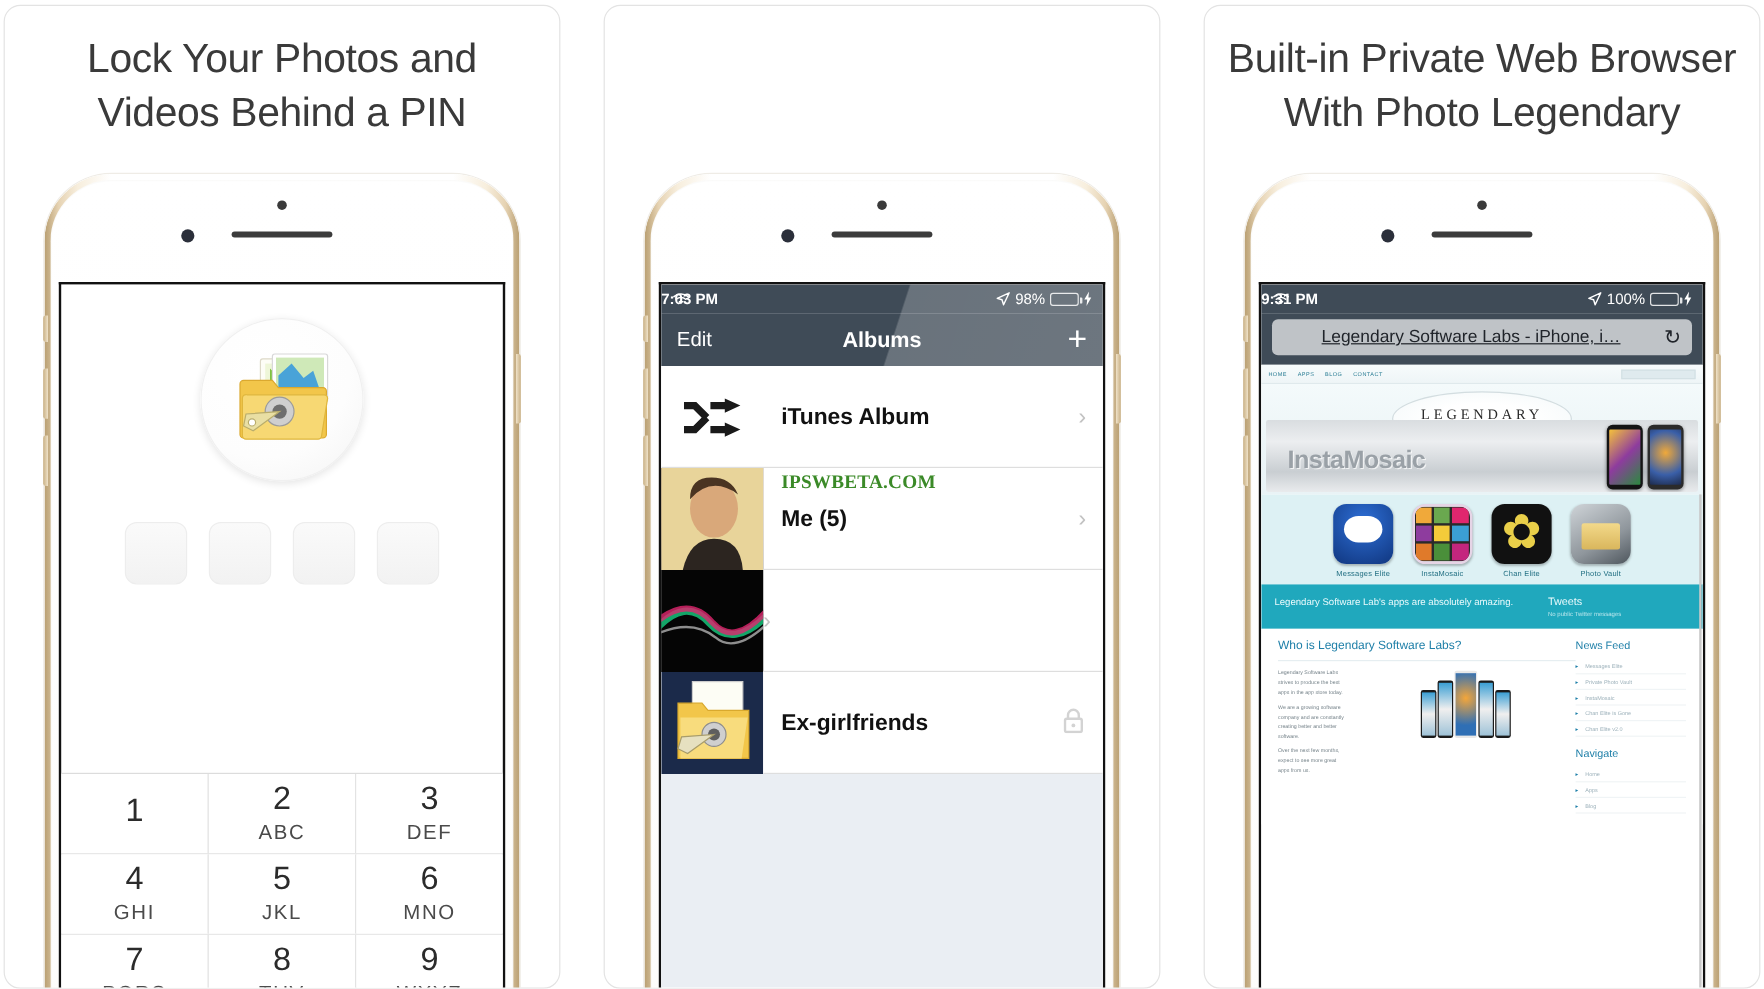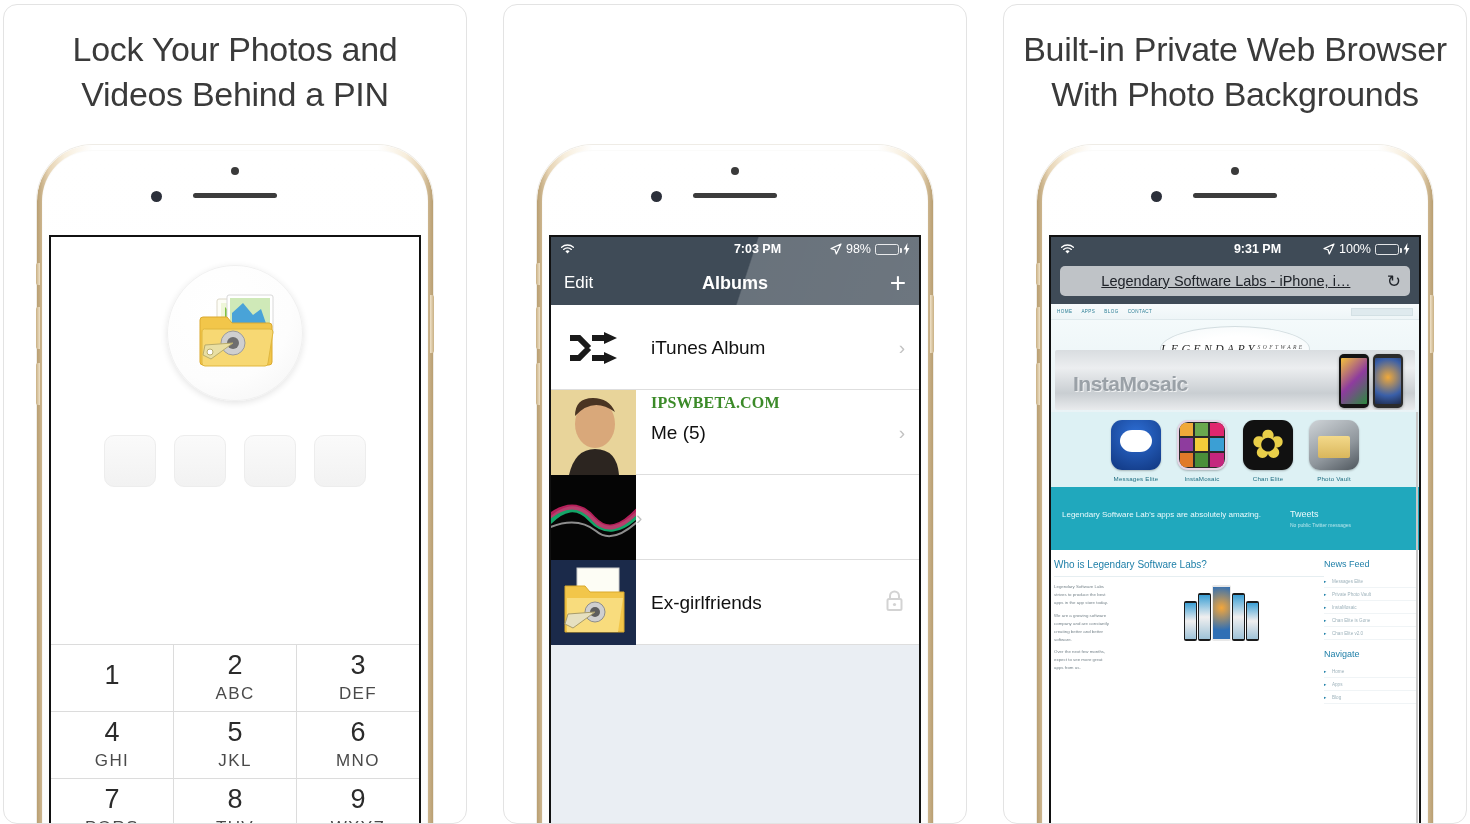--- a/index.html
+++ b/index.html
@@ -161,21 +161,21 @@
   .statusbar {
     height: 24px;
     display: flex; align-items: center;
     padding: 0 9px;
     color: #fff;
     font-size: 12.5px;
     position: relative;
     background: #3f4b57;
   }
   .sb-left  { display:flex; align-items:center; gap:5px; width:70px;}
-  .sb-time  { position:absolute; left:0; right:0; text-align:center; font-weight:700; font-size:12.5px;padding-left:45px;}
+  .sb-time  { position:absolute; left:0; right:0; text-align:left; font-weight:700; font-size:12.5px;}
   .sb-right { margin-left:auto; display:flex; align-items:center; gap:4px; position:relative; z-index:2;}
   .batt {
     width: 24px; height: 11px;
     border: 1px solid rgba(255,255,255,.85);
     border-radius: 2.5px; position: relative; padding: 1px;
   }
   .batt::after {
     content:""; position:absolute; right:-4px; top:3px;
     width:2px; height:5px; background: rgba(255,255,255,.85); border-radius:0 1px 1px 0;
   }
@@ -208,21 +208,21 @@
   .album-thumb {
     width: 85px; height: 85px; flex: 0 0 85px;
     background-size: cover; background-position: center;
   }
   .album-icon-cell {
     width: 85px; height: 85px; flex:0 0 85px;
     display:flex; align-items:center; justify-content:center;
   }
   .album-label {
     flex: 1; padding-left: 15px;
-    font-size: 19px; color: #111;
+    font-size: 19px; color: #111; font-weight: bold;
   }
   .album-sep {
     position:absolute; left:85px; right:0; bottom:0; height:1px; background:#dedede;
   }
   .album-row.first .album-sep { left: 0; }
   .chev { margin-right: 14px; color:#c2c2c2; font-size:19px; }
   .lock-glyph { margin-right: 16px; opacity:.22; }
   .watermark {
     position: absolute;
     left: 100px; top: 4px;
@@ -260,21 +260,21 @@
   .web-hero {
     height: 92px;
     background: linear-gradient(180deg,#f4fafb 0%, #eef6f8 42%, #e9f3f6 100%);
     position: relative;
   }
   .logo-oval {
     position:absolute; left:50%; transform:translateX(-50%); top:6px;
     width:150px; height:46px; border-radius:50%;
     border:1px solid #d3dde0;
     background: radial-gradient(ellipse at center, #ffffff 40%, #f2f8f9 100%);
-    display:flex; align-items:center; justify-content:center;font-style:italic;
+    display:flex; flex-direction:column; align-items:center; justify-content:center;
   }
   .logo-main { font-family:"Liberation Serif", serif; font-size:12px; letter-spacing:3.2px; color:#2a2a2a;}
   .logo-sub  { font-family:"Liberation Serif", serif; font-size:5.6px; letter-spacing:2.4px; color:#4a4a4a; margin-top:2px;}
   .hero-band {
     position:absolute; left:4px; right:4px; top:30px; height:60px;
     background: linear-gradient(180deg,#d9dde0 0%, #eceef0 30%, #c9ced2 72%, #e9ebed 100%);
     border-radius:2px;
     overflow:hidden;
   }
   .hero-word {
@@ -300,27 +300,27 @@
   .app-name { font-size:6.2px; color:#1e6d80; margin-top:5px; letter-spacing:.2px;}
   .icon-messages { background: radial-gradient(circle at 50% 30%, #2e6fd6 0%, #10367f 100%); position:relative; }
   .icon-messages::after{ content:""; position:absolute; left:9px; top:10px; width:32px; height:22px; border-radius:12px/11px; background:#fff;}
   .icon-instamosaic { background:#fff; border:2px solid #e6d4e6; position:relative; overflow:hidden;}
   .icon-chan { background:#111; position:relative; }
   .icon-chan::after{ content:"✿"; position:absolute; inset:0; color:#e9cf49; font-size:40px; line-height:48px; text-align:center;}
   .icon-vault { background: linear-gradient(150deg,#cfd4d8,#8f969c 60%,#4e565d); position:relative;}
   .icon-vault::after{ content:""; position:absolute; left:9px; top:16px; width:32px; height:22px; border-radius:2px;
      background:linear-gradient(180deg,#f3d98a,#d9b65c);}
   .teal-band {
-    background:#20a8bd; color:#eafafc; padding:22px 11px; display:flex; gap:12px;
+    background:#20a8bd; color:#eafafc; padding:9px 11px; display:flex; gap:12px;
   }
   .tb-quote { flex:1; font-size:8px; line-height:1.5; }
   .tb-tweets { width:118px; }
   .tb-tw-title { font-size:9px; }
   .tb-tw-sub { font-size:5px; opacity:.75; margin-top:3px;}
-  .web-body { display:flex; padding:9px 3px; gap:0; background:#fff;}
+  .web-body { display:flex; padding:9px 14px; gap:0; background:#fff;}
   .wb-main { flex:1; }
   .wb-h { font-size:10px; color:#1e7fa8; font-weight:400; }
   .wb-rule { height:1px; background:#e6eef1; margin:6px 0 6px 0;}
   .wb-cols { display:flex; gap:7px; }
   .wb-text p { font-size:4.4px; line-height:1.8; color:#77848b; width:58px; margin-bottom:5px;}
   .wb-fan { flex:1; height:58px; display:flex; align-items:flex-end; justify-content:center; gap:1px;}
   .fan-p { width:13px; background:#1b1b1b; border-radius:2px; padding:2px 1px;}
   .fan-p i { display:block; width:100%; height:100%; background:linear-gradient(180deg,#3b9fd4,#f0efef 50%,#9fc3d8);}
   .fan-p.tall { height:48px; } .fan-p.mid { height:40px; } .fan-p.big { width:19px; height:56px; background:#e8e8e8;}
   .fan-p.big i { background: radial-gradient(circle at 50% 40%, #f4a63a, #2f6fb5 70%); }
@@ -534,21 +534,21 @@
             <div class="album-sep"></div>
           </div>
 
           <div class="list-bg-filler"></div>
         </div>
       </div>
     </div>
   </div>
 
   <div class="card">
-    <div class="headline">Built-in Private Web Browser With Photo Backgrounds</div>
+    <div class="headline">Built-in Private Web Browser With Photo Legendary</div>
 
     <div class="phone">
       <div class="phone-face"></div>
       <div class="vol-btn btn-silent"></div>
       <div class="vol-btn btn-up"></div>
       <div class="vol-btn btn-down"></div>
       <div class="btn-right"></div>
       <div class="sensor"></div>
       <div class="camera"></div>
       <div class="earpiece"></div>

